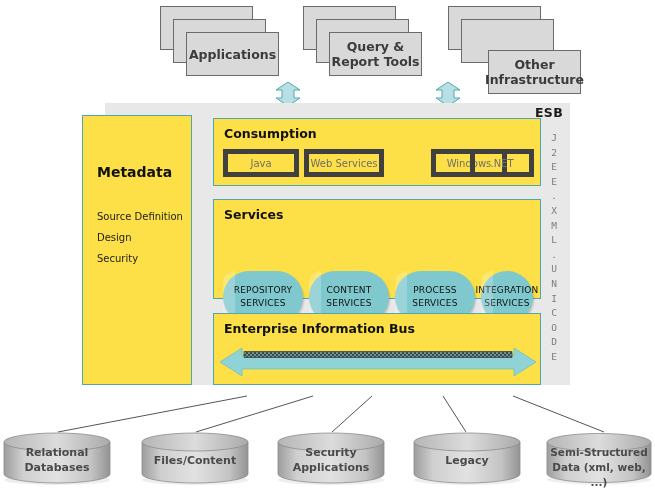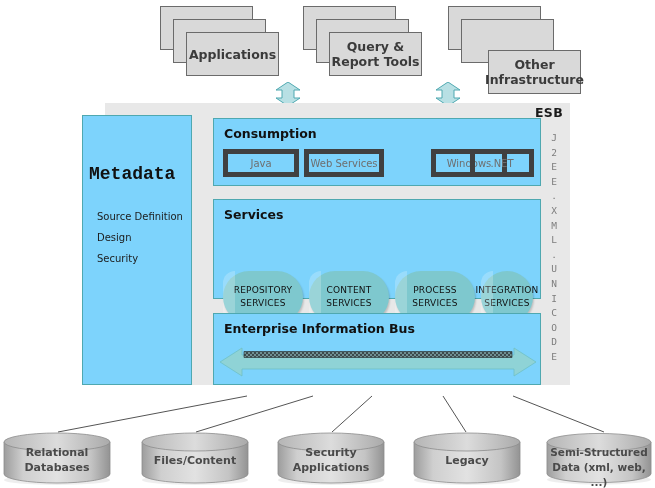--- a/index.html
+++ b/index.html
@@ -50,34 +50,34 @@
     color:#7d7d7d;
     font-size:9.5px;
     line-height:14.6px;
     font-family:"DejaVu Sans Mono","Liberation Mono",monospace;
   }
   #esb-vertical span{display:block;}
 
   
   .teal-box{
     position:absolute;
-    background:#7dd3fc;
+    background:#fde047;
     border:1px solid #4fa8b0;
     box-sizing:border-box;
   }
   .block-title{
     position:absolute;left:10px;top:7px;
     font-weight:bold;font-size:12.5px;color:#111;
   }
 
   
   #metadata{left:82px;top:115px;width:110px;height:270px;}
   #meta-title{
-    position:absolute;left:6px;top:48px;
-    font-weight:bold;font-size:18px;color:#111;font-family:Liberation Mono, monospace;
+    position:absolute;left:14px;top:48px;
+    font-weight:bold;font-size:14px;color:#111;
   }
   .meta-item{
     position:absolute;left:14px;
     font-size:10px;color:#1c1c1c;
     white-space:nowrap;
   }
 
   
   #consumption{left:213px;top:118px;width:328px;height:68px;}
   .chip{

